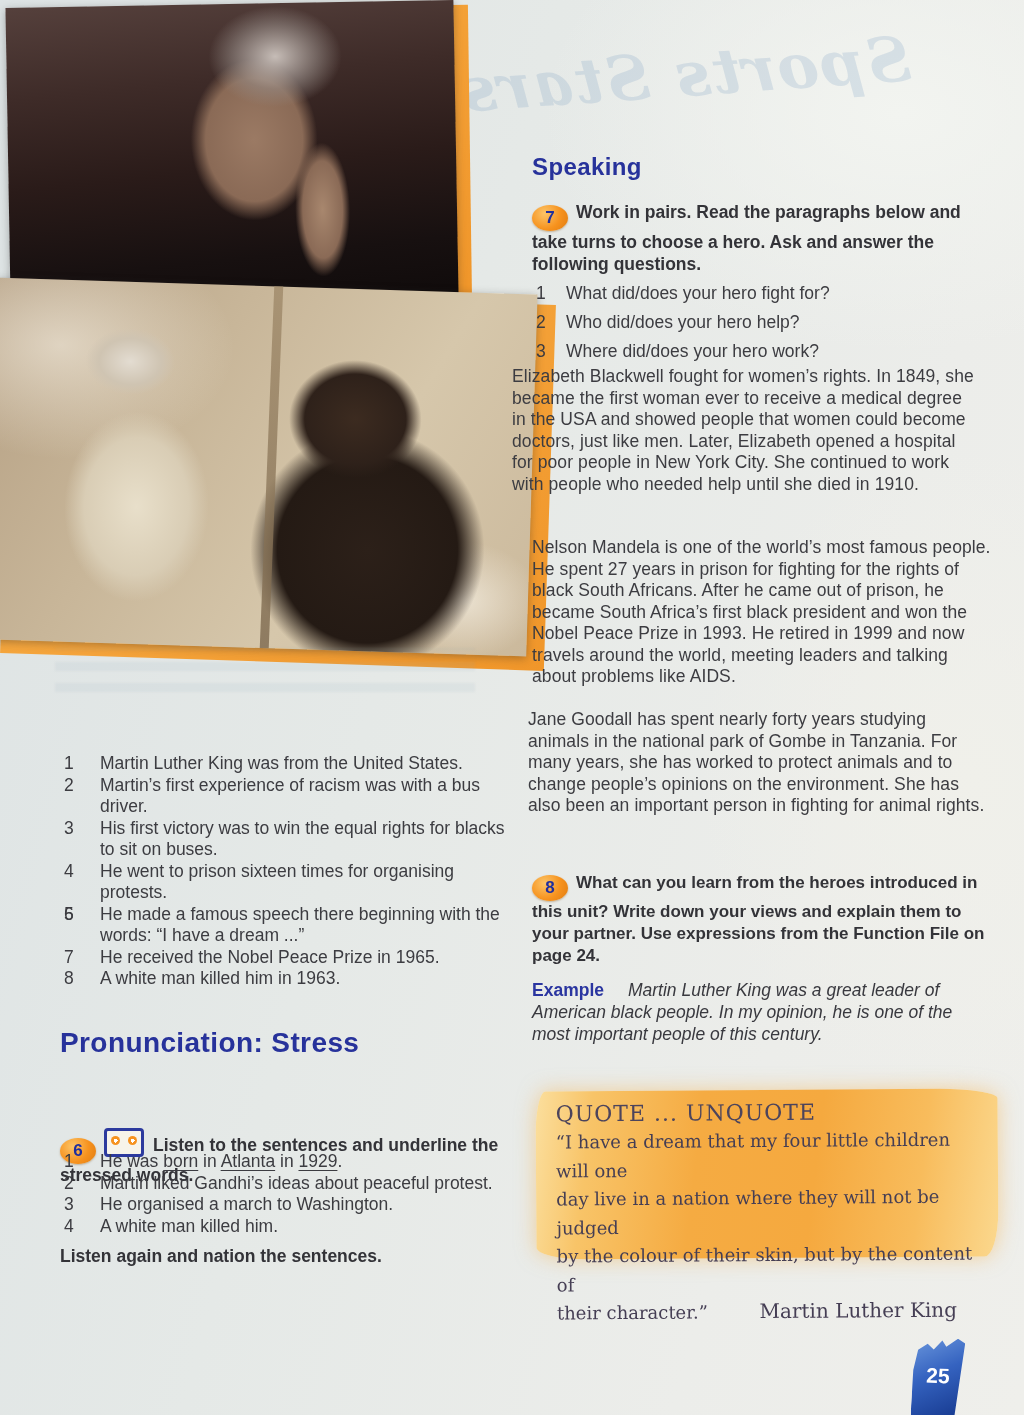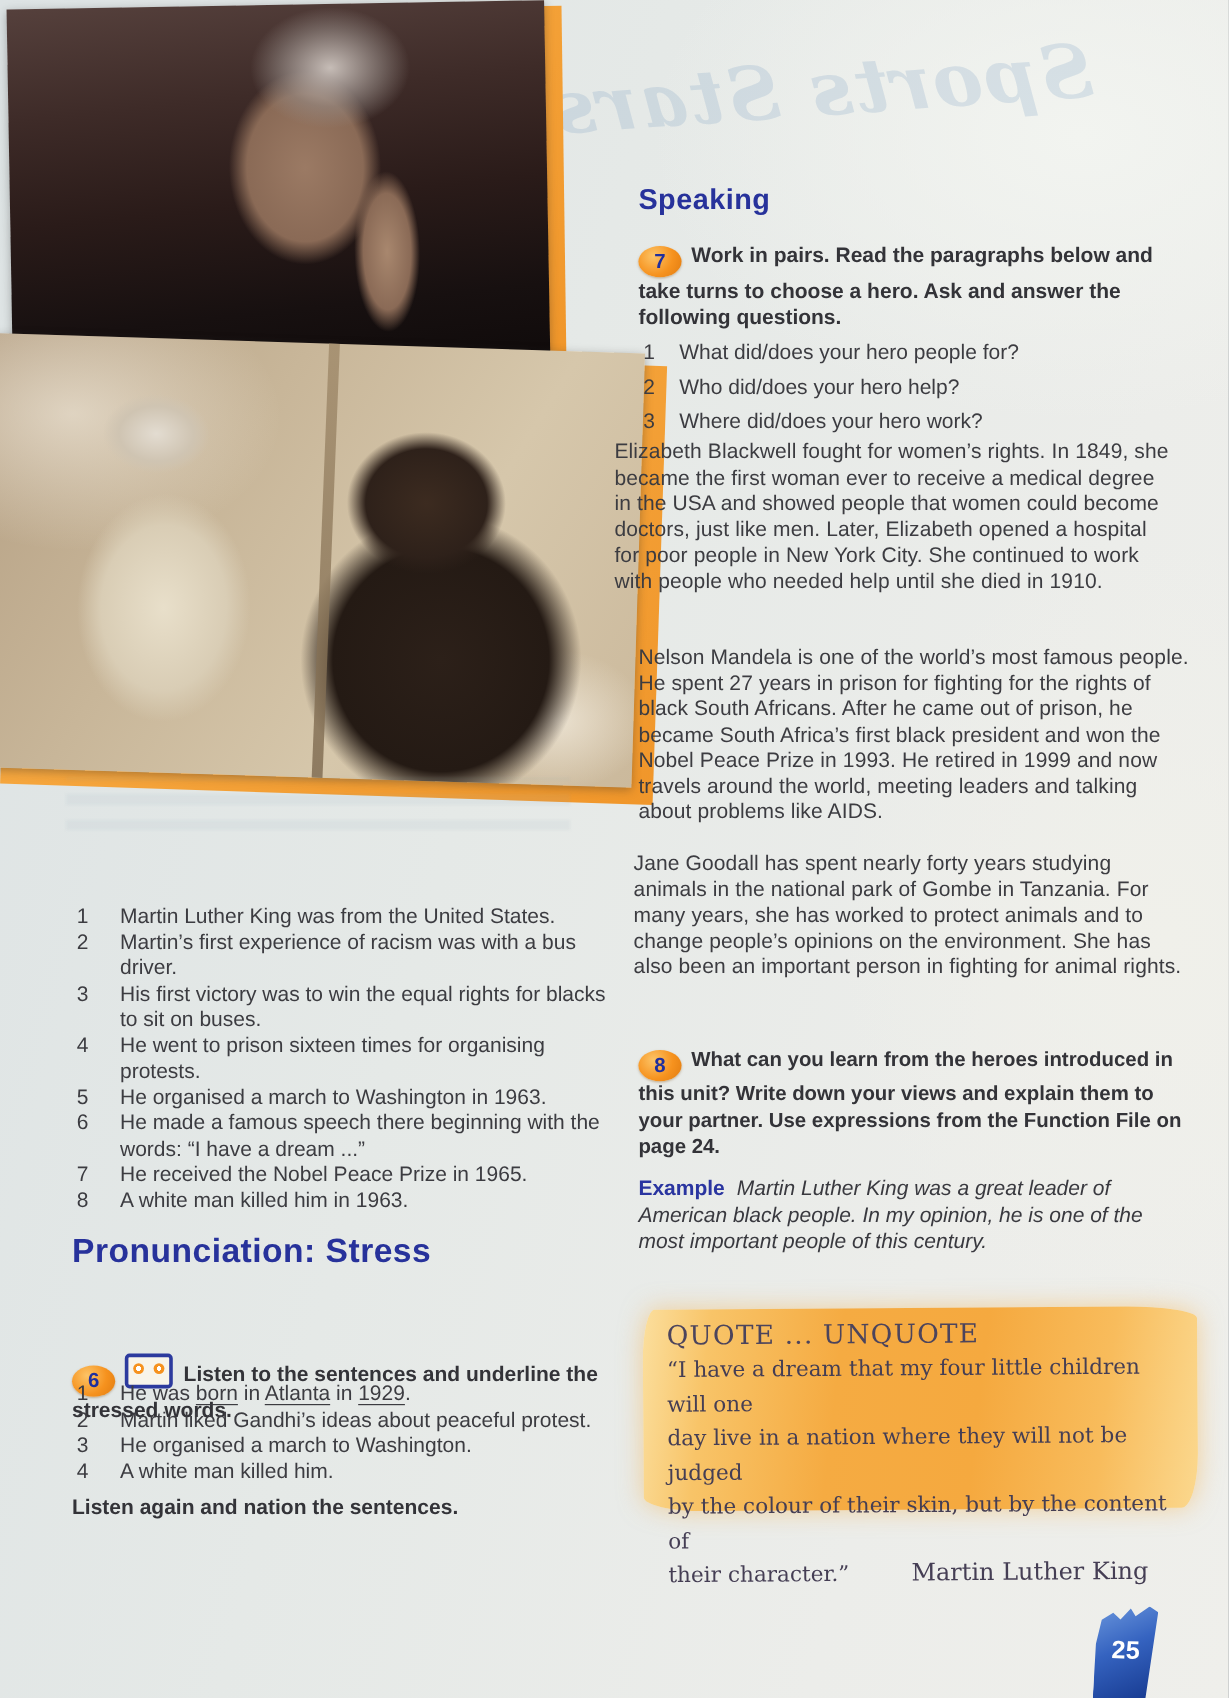--- a/index.html
+++ b/index.html
@@ -79,21 +79,21 @@
   .reel.r1{left:4px;} .reel.r2{right:4px;}
   
   .qlist{position:absolute;font-size:17.5px;}
   .qlist .item{position:relative;padding-left:30px;line-height:29px;}
   .tlist{position:absolute;font-size:17.5px;}
   .tlist .item{position:relative;padding-left:36px;line-height:21.5px;}
   .num{position:absolute;left:0;top:0;}
   .u{text-decoration:underline;text-underline-offset:3px;}
   
   .example{position:absolute;margin:0;font-size:17.5px;line-height:22px;width:456px;}
-  .ex-label{color:#2a35a0;font-weight:bold;margin-right:10px;}
+  .ex-label{color:#2a35a0;font-weight:bold;margin-right:24px;}
   .ex-text{font-style:italic;color:#39393f;}
   .listen-footer{position:absolute;margin:0;font-weight:bold;font-size:17.5px;color:#333338;}
   
   .quote-box{
     position:absolute;left:536px;top:1090px;width:462px;height:168px;
     padding:10px 16px 0 20px;box-sizing:border-box;
     background:linear-gradient(97deg,#fbdf9e 0%,#f8c468 12%,#f5ab42 35%,#f5a93f 60%,#f8bc5c 82%,#fbd88e 100%);
     border-radius:10px 60px 14px 50px / 42px 10px 46px 12px;
     transform:rotate(-0.4deg);
     box-shadow:0 0 20px rgba(246,178,74,0.5);
@@ -142,21 +142,21 @@
   <div class="photo photo-goodall"></div>
   <div class="ghost-lines"></div>
 
   <h1 class="heading speaking-h">Speaking</h1>
 
   <p class="instr ex7">
     <span class="badge">7</span><span>Work in pairs. Read the paragraphs below and take turns to choose a hero. Ask and answer the following questions.</span>
   </p>
 
   <div class="qlist hero-questions">
-    <div class="item"><span class="num">1</span><span>What did/does your hero people for?</span></div>
+    <div class="item"><span class="num">1</span><span>What did/does your hero fight for?</span></div>
     <div class="item"><span class="num">2</span><span>Who did/does your hero help?</span></div>
     <div class="item"><span class="num">3</span><span>Where did/does your hero work?</span></div>
   </div>
 
   <p class="para para-1">Elizabeth Blackwell fought for women’s rights. In 1849, she became the first woman ever to receive a medical degree in the USA and showed people that women could become doctors, just like men. Later, Elizabeth opened a hospital for poor people in New York City. She continued to work with people who needed help until she died in 1910.</p>
   <p class="para para-2">Nelson Mandela is one of the world’s most famous people. He spent 27 years in prison for fighting for the rights of black South Africans. After he came out of prison, he became South Africa’s first black president and won the Nobel Peace Prize in 1993. He retired in 1999 and now travels around the world, meeting leaders and talking about problems like AIDS.</p>
   <p class="para para-3">Jane Goodall has spent nearly forty years studying animals in the national park of Gombe in Tanzania. For many years, she has worked to protect animals and to change people’s opinions on the environment. She has also been an important person in fighting for animal rights.</p>
 
   <p class="instr ex8">
     <span class="badge">8</span><span>What can you learn from the heroes introduced in this unit? Write down your views and explain them to your partner. Use expressions from the Function File on page 24.</span>
@@ -176,21 +176,21 @@
       <span class="quote-attr">Martin Luther King</span>
     </div>
   </div>
 
 
   <div class="tlist ex5-list">
     <div class="item"><span class="num">1</span><span>Martin Luther King was from the United States.</span></div>
     <div class="item"><span class="num">2</span><span>Martin’s first experience of racism was with a bus driver.</span></div>
     <div class="item"><span class="num">3</span><span>His first victory was to win the equal rights for blacks to sit on buses.</span></div>
     <div class="item"><span class="num">4</span><span>He went to prison sixteen times for organising protests.</span></div>
-    <div class="item"><span class="num">5</span><span>He organised a march to Washington in 1963.</span></div>
+    <div class="item"><span class="num">5</span></div>
     <div class="item"><span class="num">6</span><span>He made a famous speech there beginning with the words: “I have a dream ...”</span></div>
     <div class="item"><span class="num">7</span><span>He received the Nobel Peace Prize in 1965.</span></div>
     <div class="item"><span class="num">8</span><span>A white man killed him in 1963.</span></div>
   </div>
 
   <h1 class="heading pron-h">Pronunciation: Stress</h1>
 
   <p class="instr ex6">
     <span class="badge">6</span><span class="cassette"><span class="reel r1"></span><span class="reel r2"></span></span><span>Listen to the sentences and underline the stressed words.</span>
   </p>

